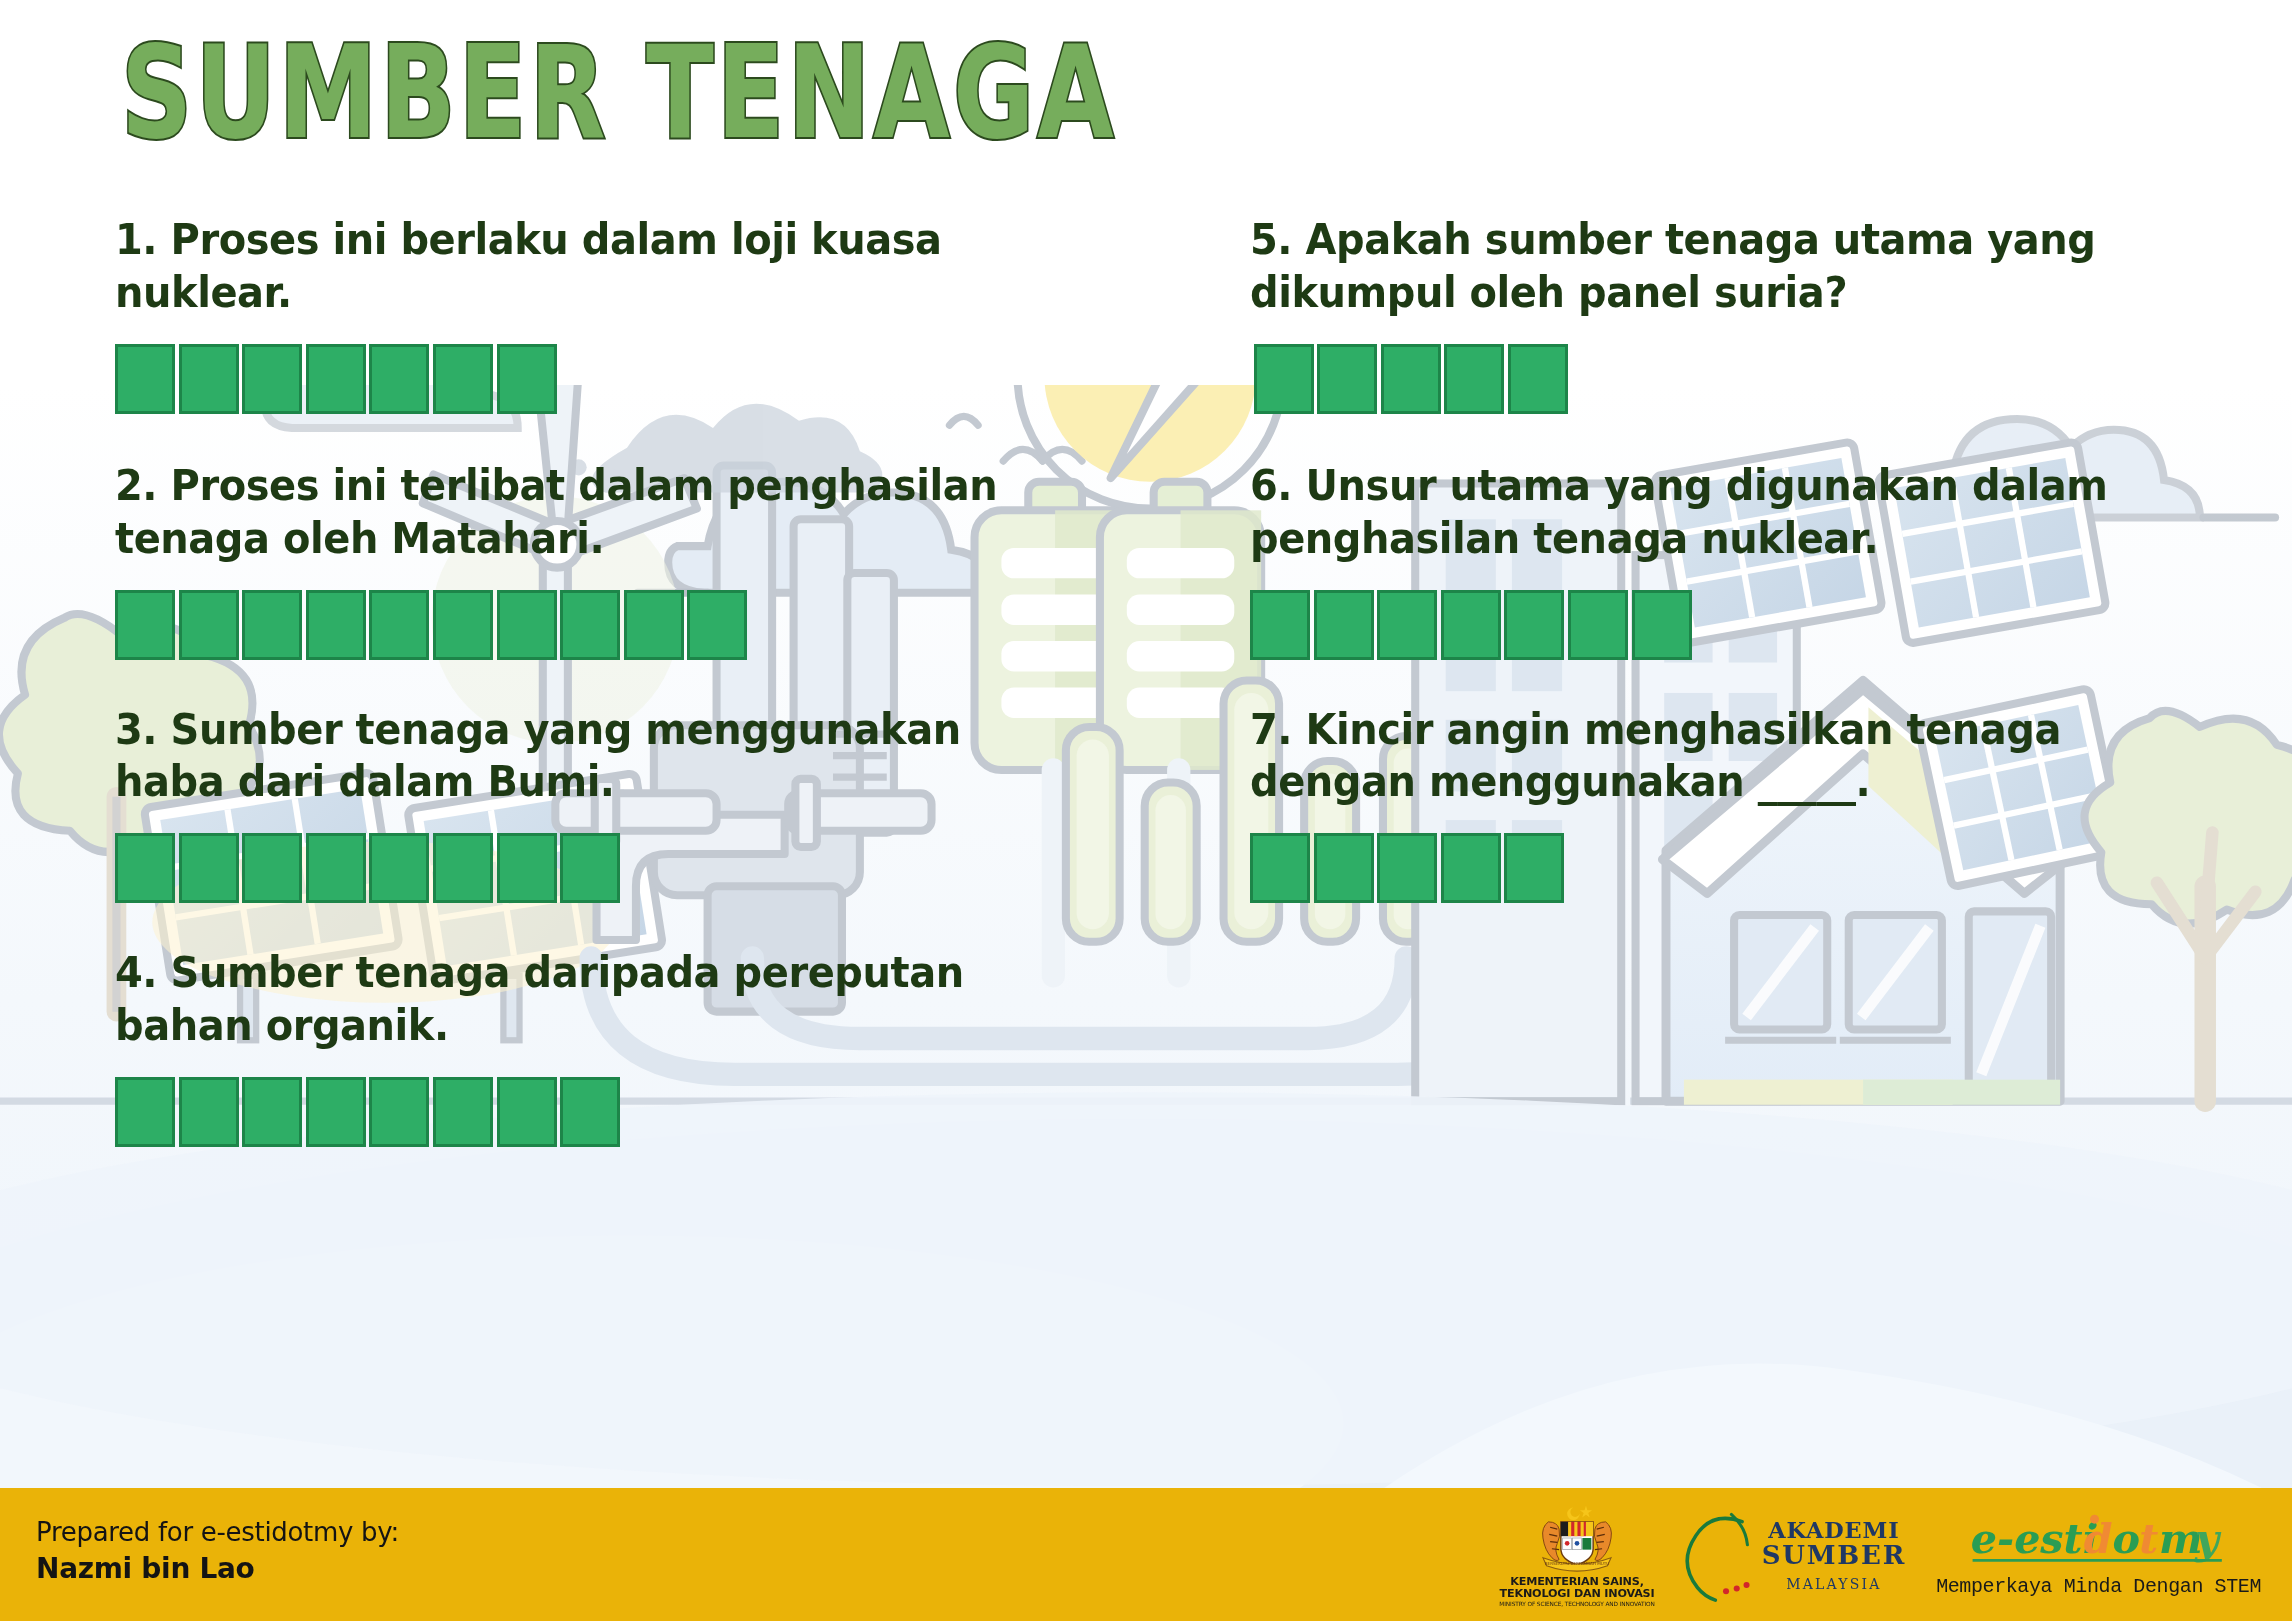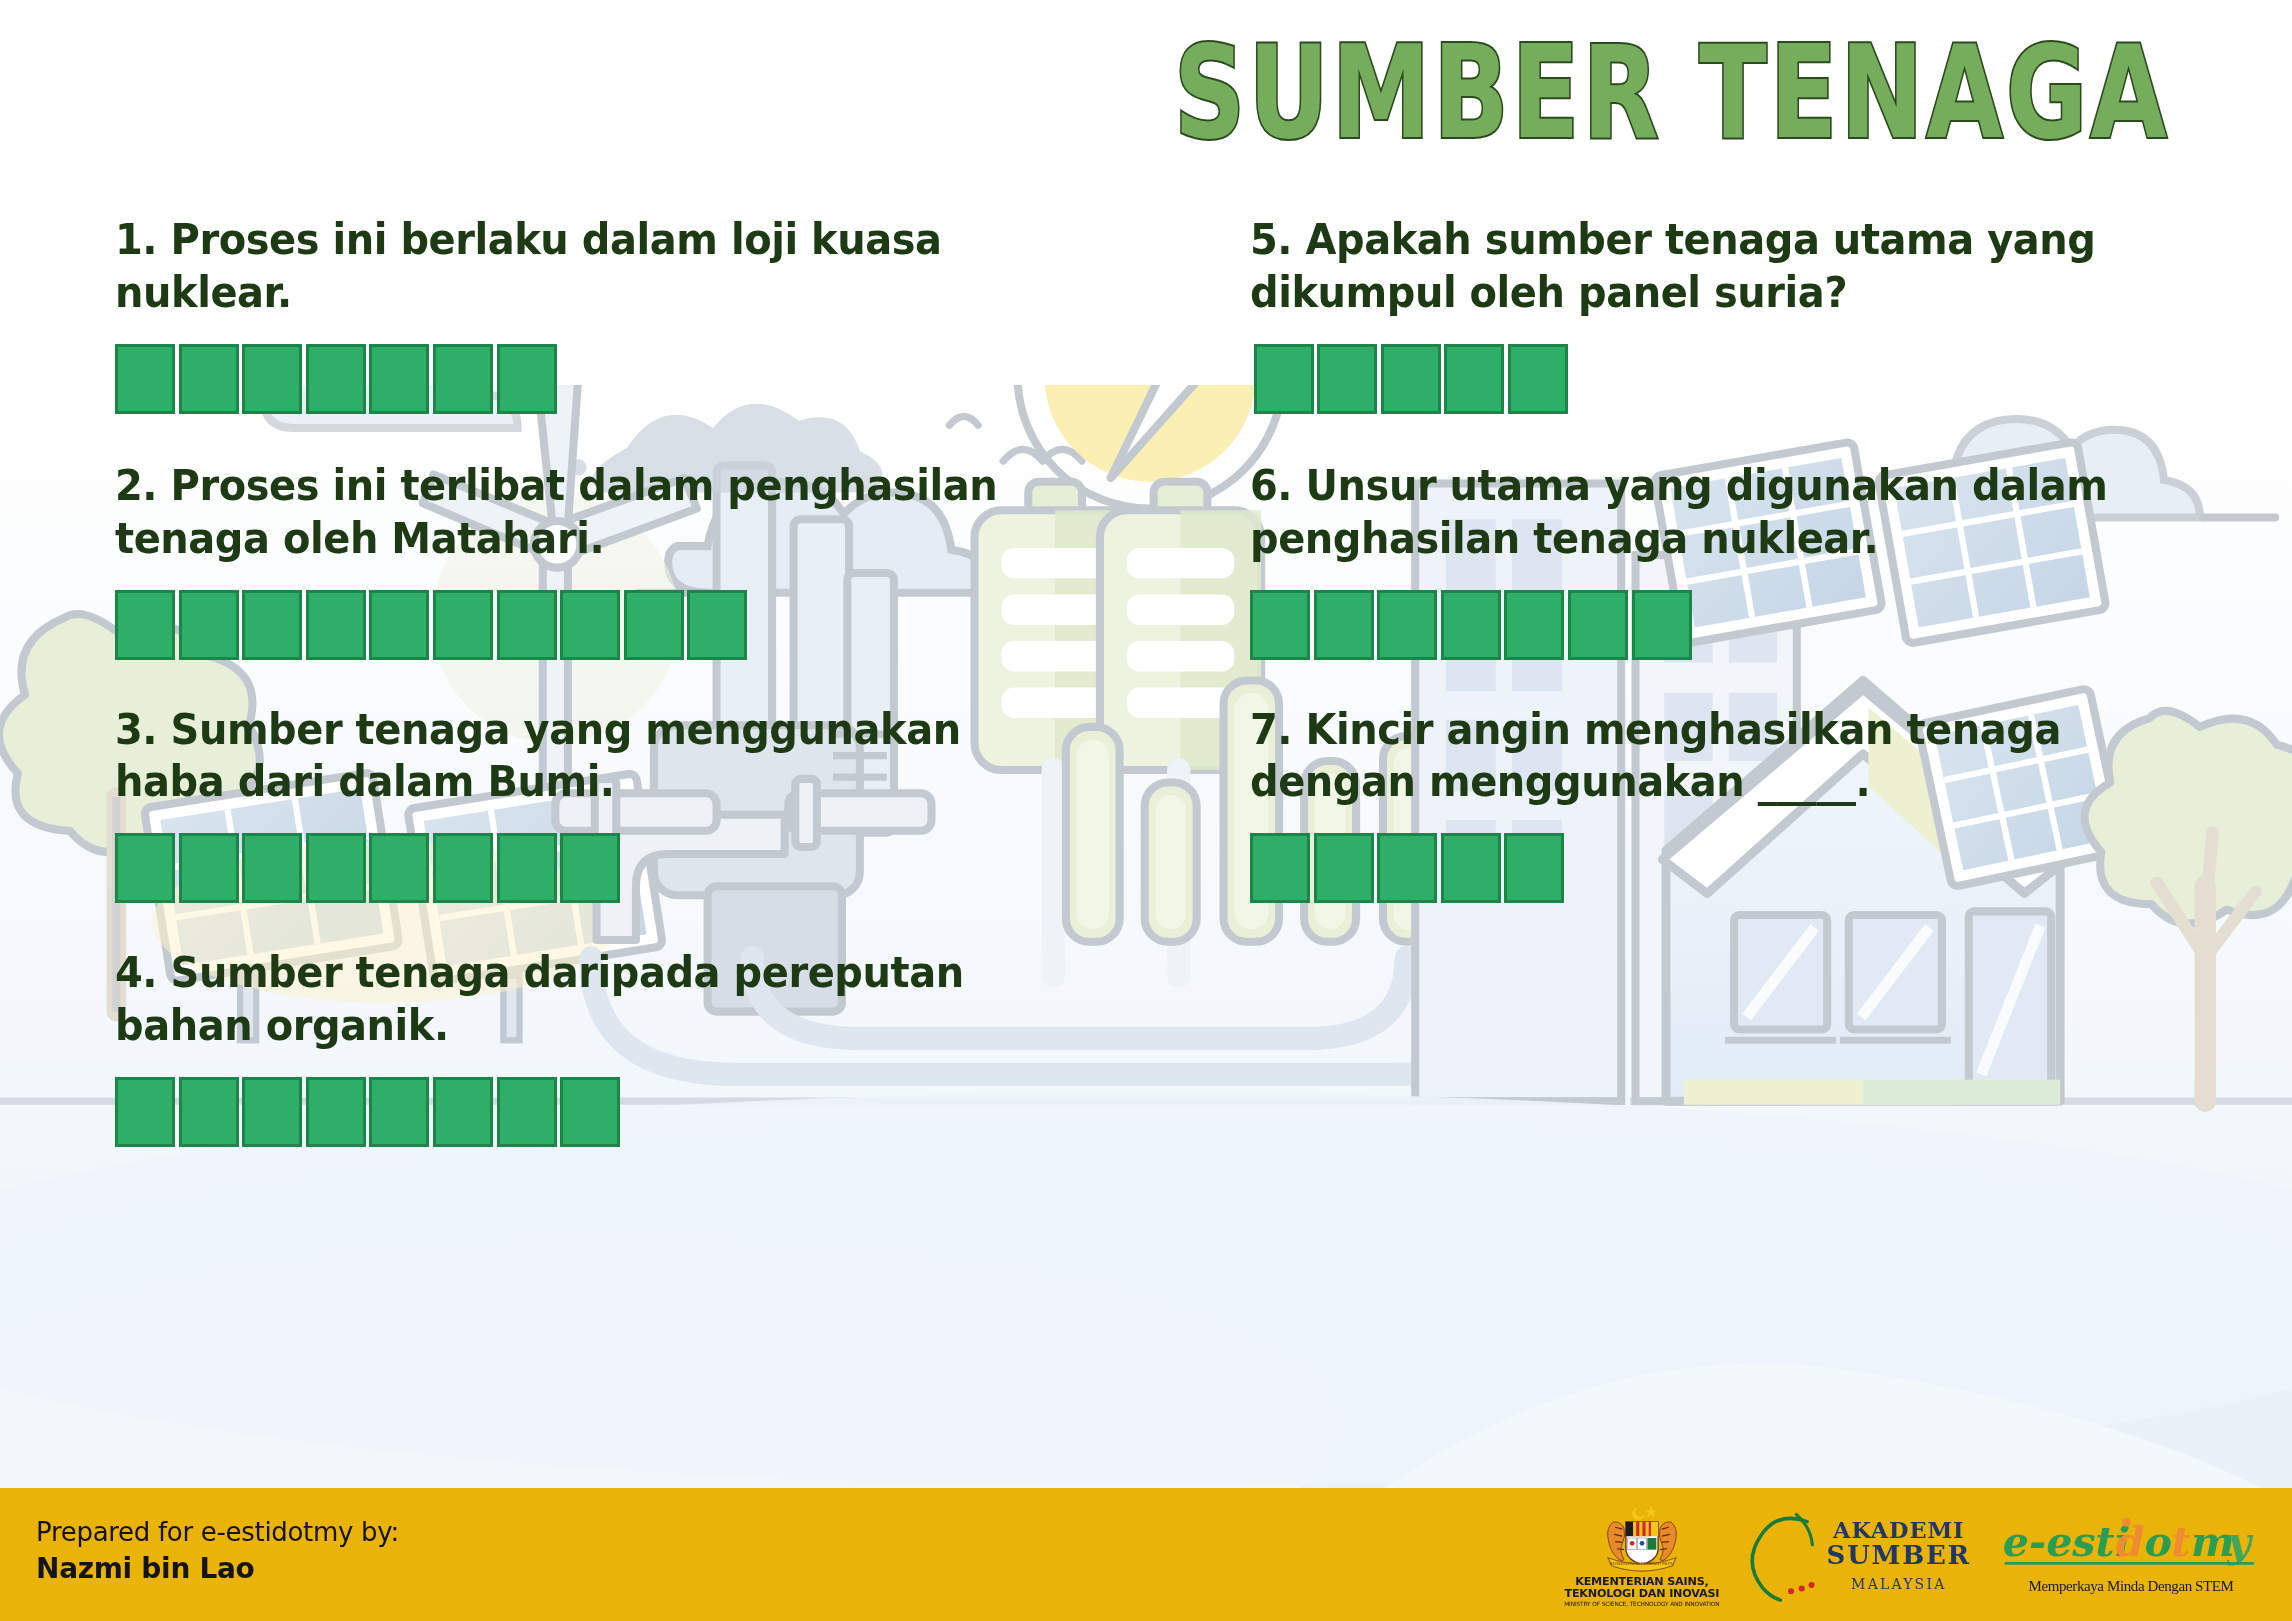--- a/index.html
+++ b/index.html
@@ -26,22 +26,23 @@
     left: 0; top: 385px;
     width: 2293px; height: 1119px;
     pointer-events: none;
   }
 
   
   #title-wrap {
     position: absolute;
     left: 0; top: 25px;
     width: 2251px;
-    text-align: right;
+    text-align: left;
     z-index: 20;
+    padding-left: 40px;
   }
   #page-title {
     display: inline-block;
     font-family: "DejaVu Sans", sans-serif;
     font-size: 115px;
     font-weight: bold;
     letter-spacing: 3.6px;
     color: #76ad5c;
     -webkit-text-stroke: 3.6px #2c4a1e;
     paint-order: stroke fill;
@@ -132,22 +133,22 @@
     font-family: "DejaVu Serif", serif;
     color: #1f3864;
     text-align: center;
     line-height: 1.0;
   }
   .asm-akademi { font-size: 22.4px; font-weight: bold; letter-spacing: 0.9px; }
   .asm-sains   { font-size: 26px; font-weight: bold; letter-spacing: 1.8px; }
   .asm-my      { font-size: 14px; letter-spacing: 2.2px; margin-top: 9px; }
 
   .esti-tag {
-    font-family: Liberation Serif, serif;
-    font-size: 15px;
+    font-family: Liberation Mono, monospace;
+    font-size: 20px;
     color: #1a1a1a;
     letter-spacing: -0.4px;
     margin-top: 1.8px;
     text-align: center;
   }
 </style>
 </head>
 <body>
 
 <div id="page">

